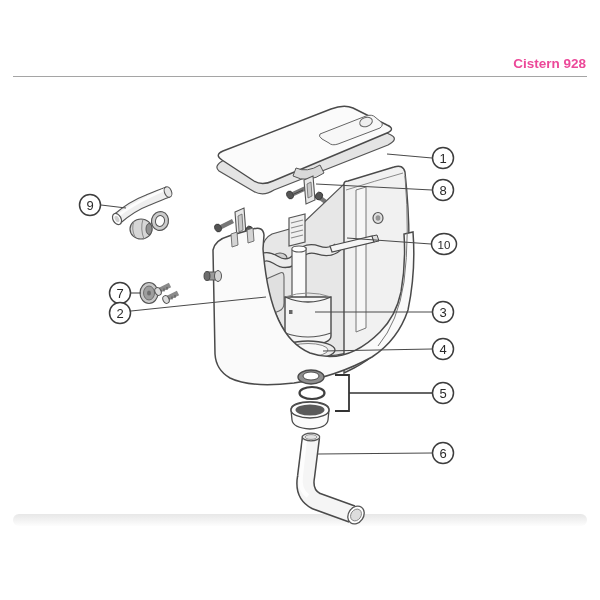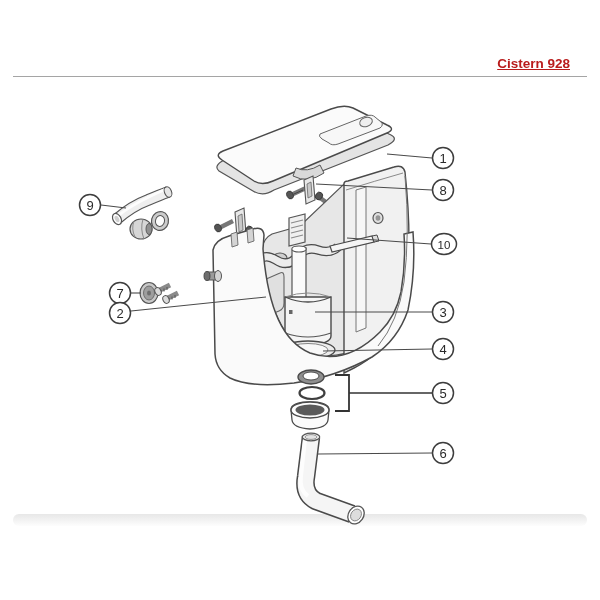--- a/index.html
+++ b/index.html
@@ -1,19 +1,19 @@
 <!DOCTYPE html>
 <html><head>
 <meta charset="utf-8">
 <style>
   html,body{margin:0;padding:0;background:#ffffff;}
   body{width:600px;height:600px;position:relative;overflow:hidden;
        font-family:"Liberation Sans",sans-serif;}
-  .page-header{position:absolute;top:56px;left:13px;right:30px;height:14px;
-               text-align:right;font-size:13.5px;font-weight:bold;color:#b91c1c;text-decoration:underline;}
+  .page-header{position:absolute;top:56px;left:13px;right:14px;height:14px;
+               text-align:right;font-size:13.5px;font-weight:bold;color:#ec4899;}
   .header-rule{position:absolute;top:76px;left:13px;right:13px;height:1px;
                background:#a5a5a5;}
   svg{position:absolute;left:0;top:0;}
   .callout-num{font-family:"Liberation Sans",sans-serif;font-size:13px;fill:#2a2a2a;}
   .callout-num10{font-size:11.5px;}
 </style>
 </head>
 <body>
 
 <div class="page-header">Cistern 928</div>

